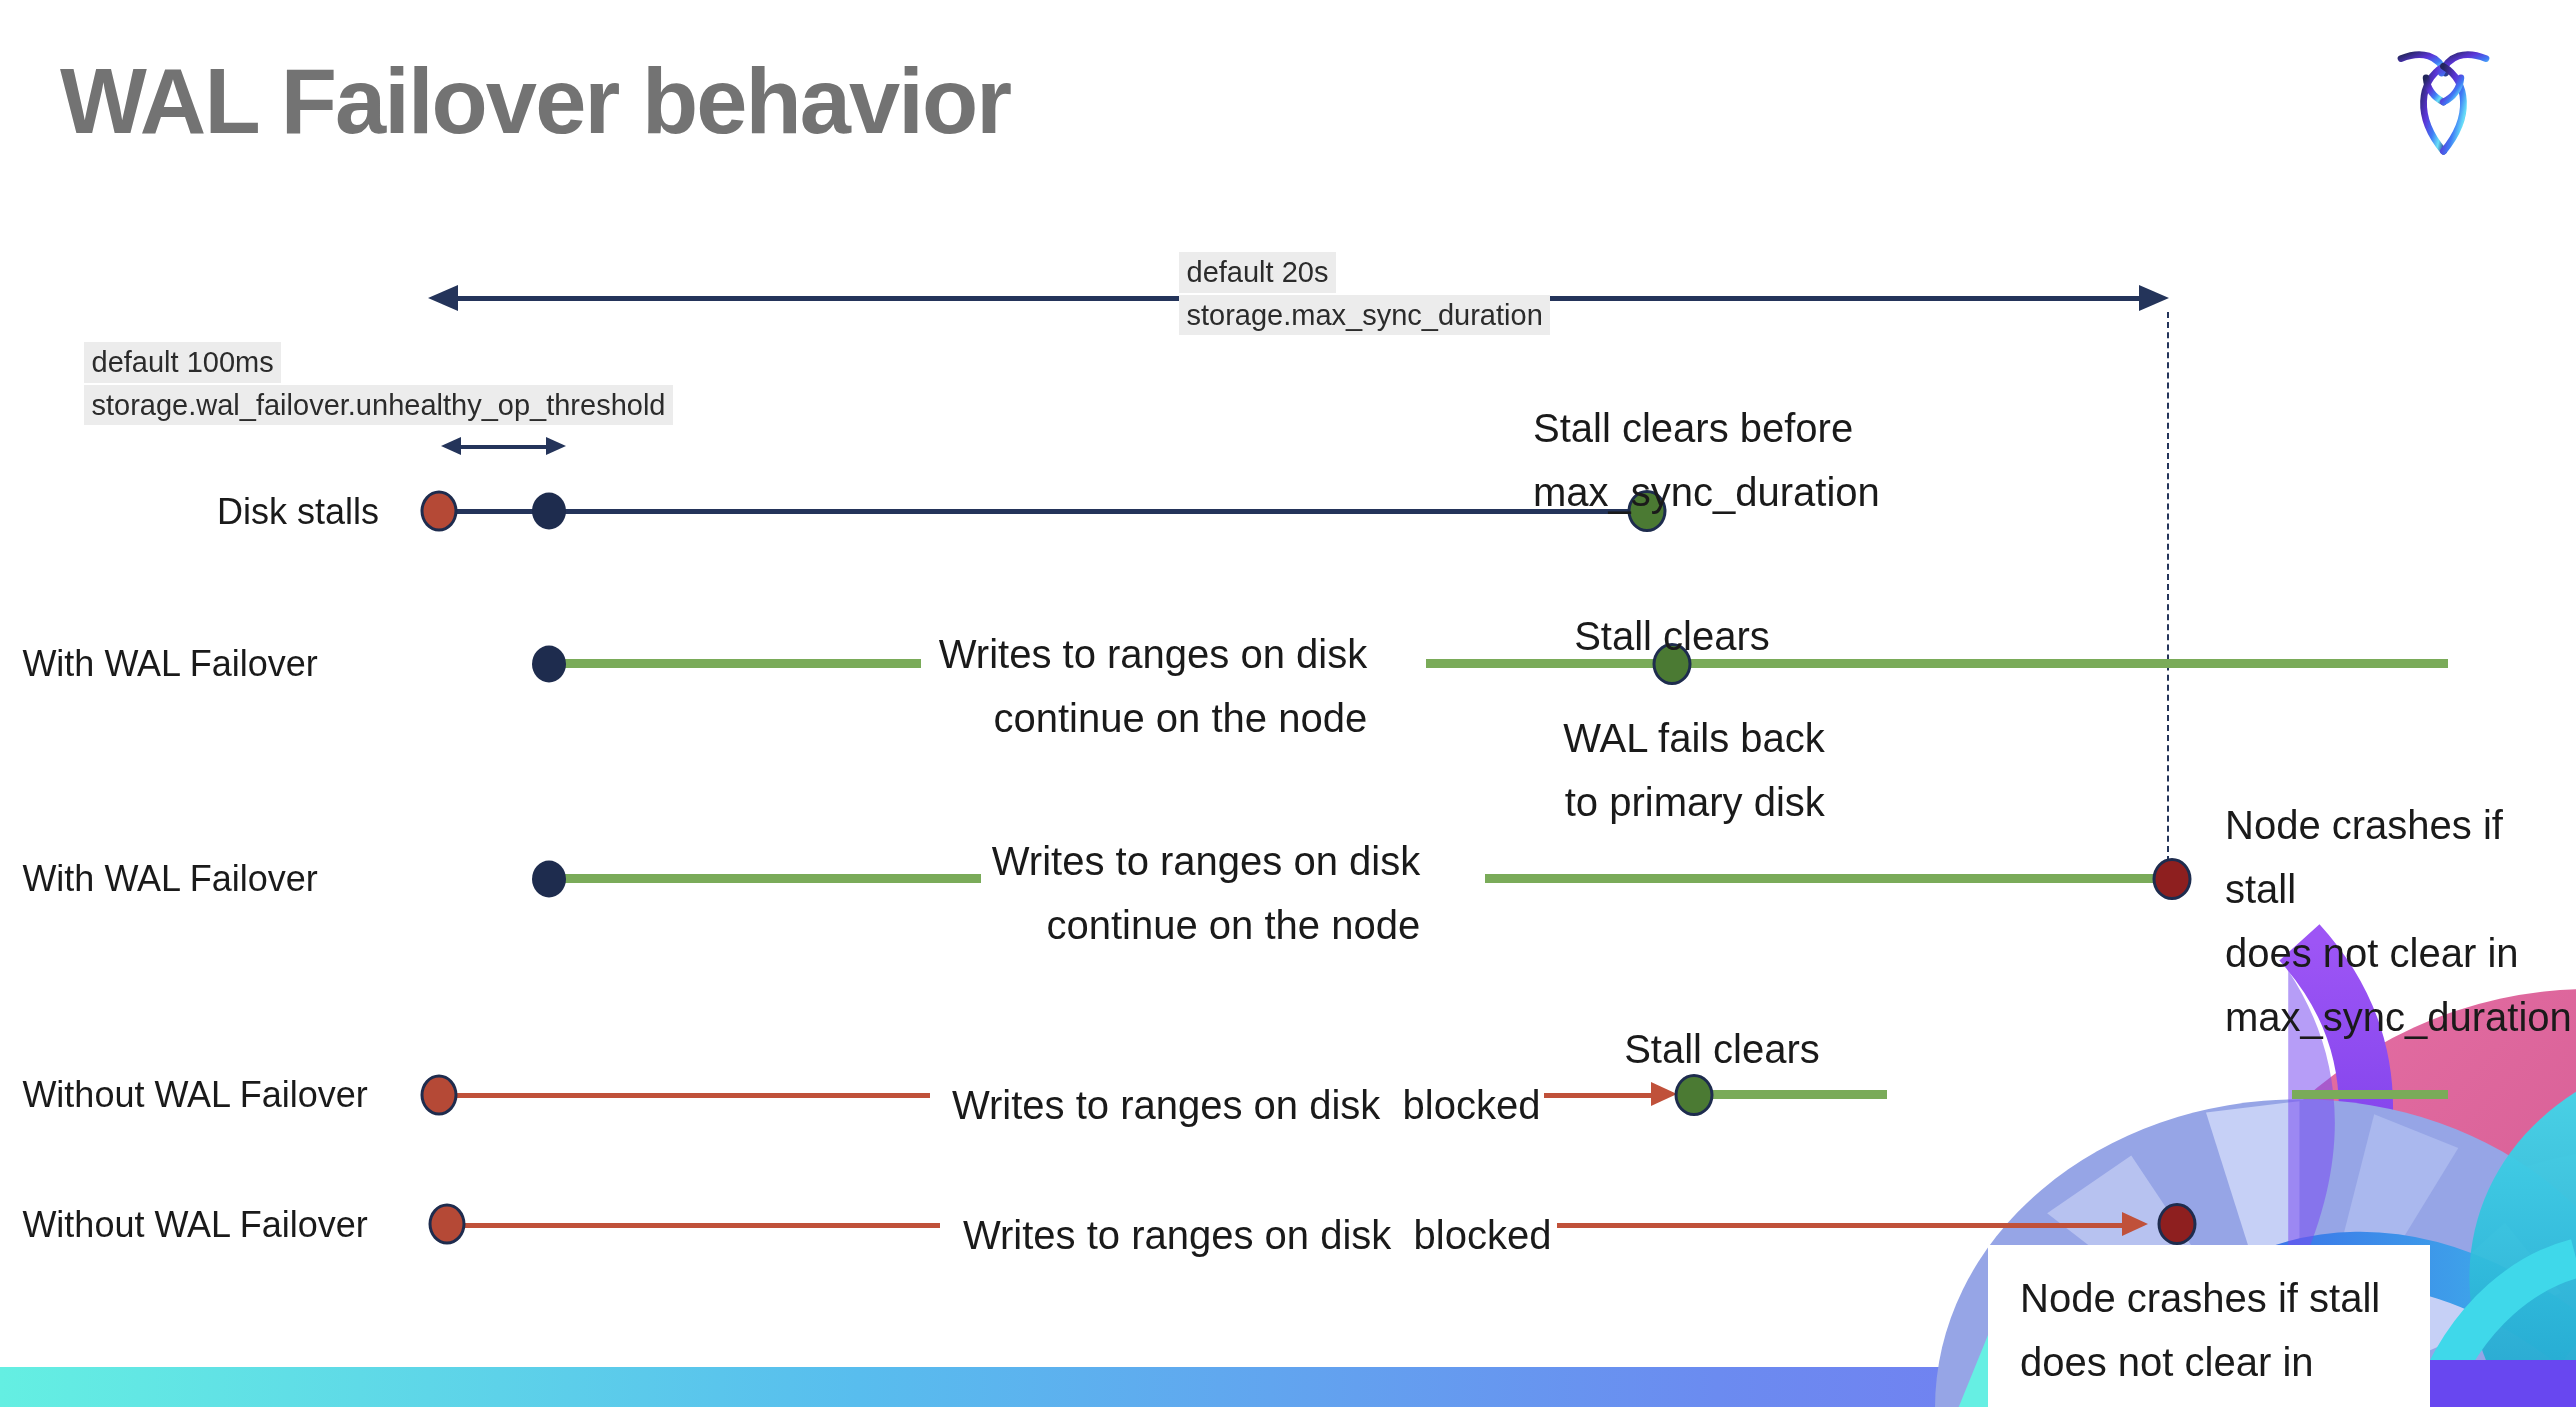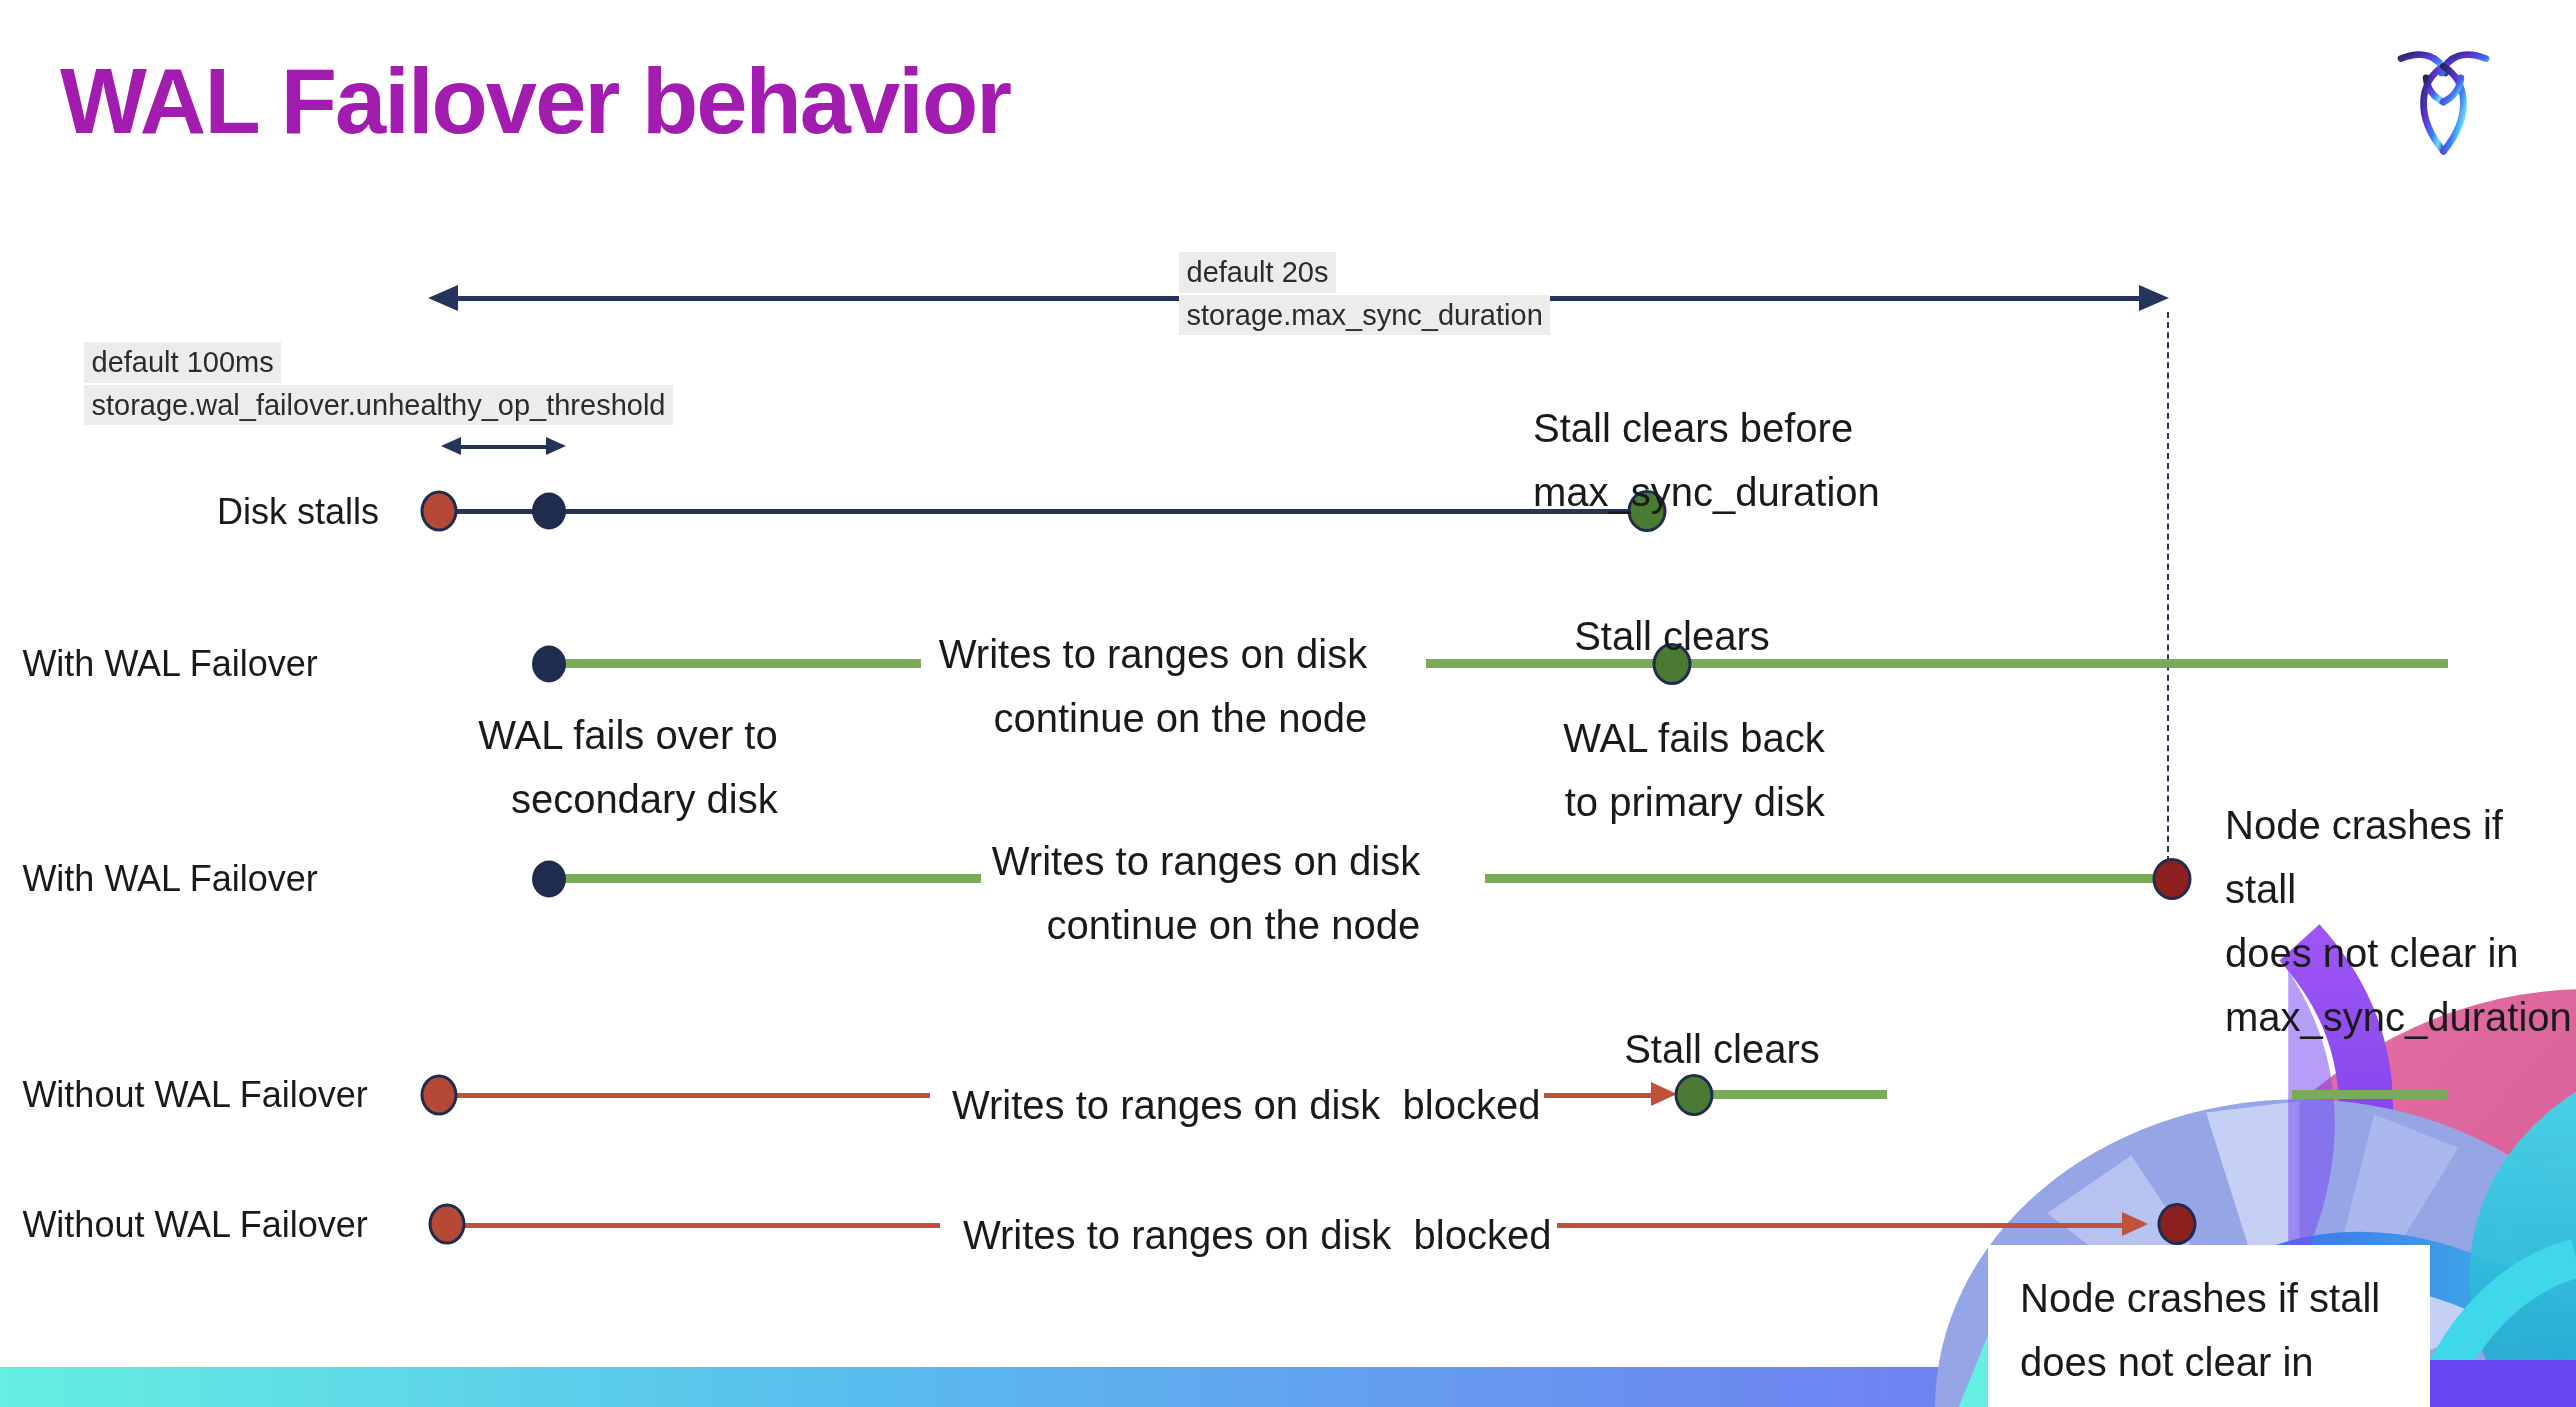--- a/index.html
+++ b/index.html
@@ -3,21 +3,21 @@
 <meta charset="utf-8">
 <style>
   html,body{margin:0;padding:0;background:#ffffff;}
   #canvas{
     position:relative;width:2576px;height:1408px;background:#ffffff;
     font-family:"Liberation Sans",sans-serif;color:#1a1a1a;overflow:hidden;
   }
   .abs{position:absolute;}
   
   .page-title{
-    left:60px;top:49px;font-size:92px;font-weight:700;letter-spacing:-1.9px;color:#a21caf;
+    left:60px;top:49px;font-size:92px;font-weight:700;letter-spacing:-1.9px;color:#737373;
   }
   
   .code-label{z-index:4;font-family:Liberation Sans, sans-serif;
     font-size:29px;line-height:37px;color:#2b2b2b;padding-left:44px;}
   .code-label span{display:table;background:var(--code-bg);padding:1.9px 7.5px;margin-bottom:1.9px;white-space:pre;}
   
   .ann{font-size:40px;line-height:64px;white-space:pre-line;z-index:3;}
   .ann.center{text-align:right;transform:translateX(-50%);}
   .row-label{font-size:36px;line-height:43px;z-index:3;white-space:nowrap;text-align:center;}
   
@@ -104,22 +104,20 @@
 max_sync_duration</div>
 
   <div class="abs row-label" style="left:22.4px;top:642px;">With WAL Failover</div>
   <div class="abs dot dot-navy" style="left:549px;top:664px;"></div>
   <div class="abs line-green" style="left:561px;top:659px;width:360px;"></div>
   <div class="abs ann center" style="left:1153px;top:622px;">Writes to ranges on disk
 continue on the node</div>
   <div class="abs line-green" style="left:1426px;top:659px;width:1022px;"></div>
   <div class="abs dot dot-green" style="left:1672px;top:664px;"></div>
   <div class="abs ann center" style="left:1672px;top:604px;">Stall clears</div>
-  <div class="abs ann center" style="left:628px;top:703px;">WAL fails over to
-secondary disk</div>
   <div class="abs ann center" style="left:1694px;top:706px;">WAL fails  back
 to primary disk</div>
 
   <div class="abs row-label" style="left:22.4px;top:857px;">With WAL Failover</div>
   <div class="abs dot dot-navy" style="left:549px;top:879px;"></div>
   <div class="abs line-green" style="left:561px;top:874px;width:420px;"></div>
   <div class="abs ann center" style="left:1206px;top:829px;">Writes to ranges on disk
 continue on the node</div>
   <div class="abs line-green" style="left:1485px;top:874px;width:680px;"></div>
   <div class="abs dot dot-darkred" style="left:2172px;top:879px;"></div>

